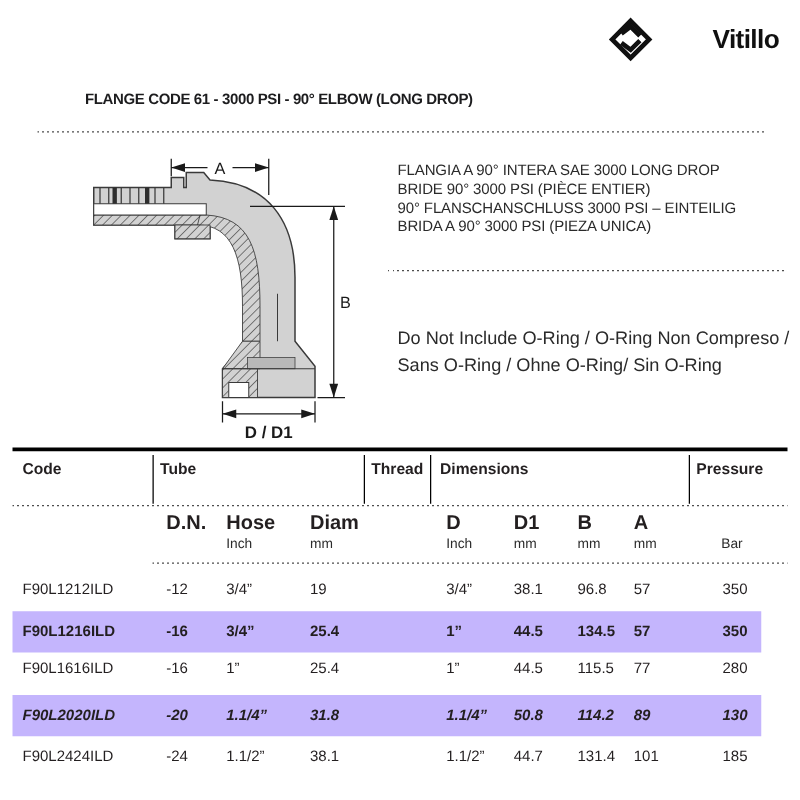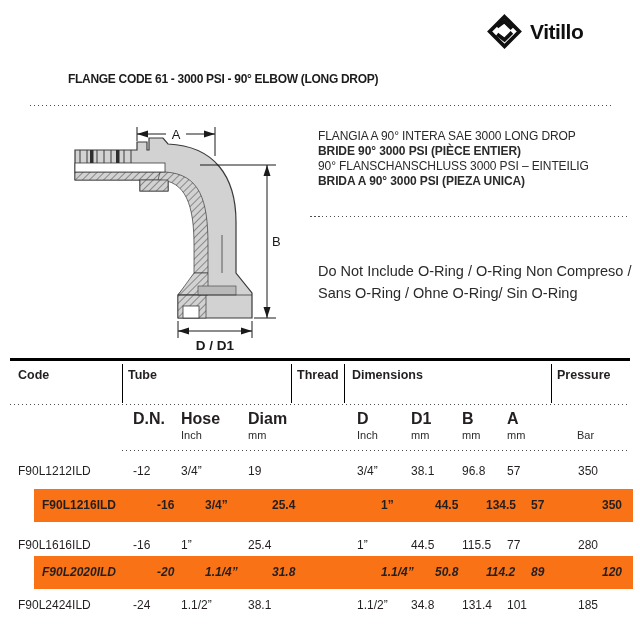--- a/index.html
+++ b/index.html
@@ -2,52 +2,52 @@
 <html><head>
 <meta charset="utf-8">
 <style>
   html,body{margin:0;padding:0;background:#ffffff;}
   .page{position:relative;width:640px;height:640px;background:#fff;overflow:hidden;
         font-family:"Liberation Sans", sans-serif;color:#231f20;}
 
   
   .brand{position:absolute;left:486px;top:13px;display:flex;align-items:center;gap:7px;}
   .brand svg{display:block;}
-  .brand-name{font-size:21px;font-weight:bold;color:#101010;letter-spacing:-0.5px;}
+  .brand-name{font-size:21px;font-weight:bold;color:#101010;letter-spacing:-0.5px;margin-left:40px;}
 
   
   .title{position:absolute;left:36px;top:72px;width:580px;font-size:12px;font-weight:bold;
          letter-spacing:-0.3px;color:#1c1c1e;white-space:nowrap;margin-left:32px;}
 
   .dotted{position:absolute;height:2px;
           background-image:repeating-linear-gradient(to right,#4d4d4d 0 1.5px,transparent 1.5px 4px);
           background-size:100% 1.5px;background-repeat:no-repeat;background-position:bottom;}
   .rule-title{left:30px;top:104px;width:582px;}
   .rule-desc{left:310px;top:215px;width:318px;}
 
   
   .desc{position:absolute;left:318px;top:129px;font-size:12px;line-height:15px;color:#2a2a2a;
         letter-spacing:-0.1px;white-space:nowrap;}
-  .desc .b{font-weight:bold;}
+  .desc .b{font-weight:normal;}
   .oring{position:absolute;left:318px;top:260px;font-size:14.5px;line-height:22px;color:#2a2a2a;
          white-space:nowrap;}
 
   
   .spec{position:absolute;left:10px;top:358px;width:620px;height:262px;border-top:3px solid #000;}
   .spec .cell{position:absolute;white-space:nowrap;}
   .ghead{top:7px;font-size:12.5px;font-weight:bold;}
   .vline{position:absolute;top:3px;height:39px;width:1px;background:#000;}
   .rule-a{position:absolute;left:0;top:42px;width:620px;}
   .rule-b{position:absolute;left:112px;top:88px;width:508px;}
   .subhead{top:49px;font-size:16px;font-weight:bold;}
   .unit{top:68px;font-size:11px;color:#2b2b2b;}
 
   .trow{position:absolute;left:0;width:599px;height:33.5px;line-height:33.5px;font-size:12px;}
   .trow span{position:absolute;white-space:nowrap;}
-  .trow.hl{background:#f97316;font-weight:bold;margin-left:24px;}
+  .trow.hl{background:#c4b5fd;font-weight:bold;}
   .c-code{left:8px;}  .c-dn{left:123px;} .c-hose{left:171px;} .c-diam{left:238px;}
   .c-thread{left:287px;} .c-d{left:347px;} .c-d1{left:401px;} .c-b{left:452px;}
   .c-a{left:497px;} .c-press{left:568px;}
   .g-code{left:8px;} .g-tube{left:118px;} .g-thread{left:287px;} .g-dim{left:342px;} .g-press{left:547px;}
 </style>
 </head>
 <body>
 
 <div class="page">
 
@@ -192,21 +192,21 @@
       <span class="c-hose">3/4”</span>
       <span class="c-diam">25.4</span>
       <span class="c-thread"></span>
       <span class="c-d">1”</span>
       <span class="c-d1">44.5</span>
       <span class="c-b">134.5</span>
       <span class="c-a">57</span>
       <span class="c-press">350</span>
     </div>
 
-    <div class="trow" style="top:168px;">
+    <div class="trow" style="top:157px;">
       <span class="c-code">F90L1616ILD</span>
       <span class="c-dn">-16</span>
       <span class="c-hose">1”</span>
       <span class="c-diam">25.4</span>
       <span class="c-thread"></span>
       <span class="c-d">1”</span>
       <span class="c-d1">44.5</span>
       <span class="c-b">115.5</span>
       <span class="c-a">77</span>
       <span class="c-press">280</span>
@@ -215,30 +215,30 @@
     <div class="trow hl" style="top:194.5px;font-style:italic;">
       <span class="c-code">F90L2020ILD</span>
       <span class="c-dn">-20</span>
       <span class="c-hose">1.1/4”</span>
       <span class="c-diam">31.8</span>
       <span class="c-thread"></span>
       <span class="c-d">1.1/4”</span>
       <span class="c-d1">50.8</span>
       <span class="c-b">114.2</span>
       <span class="c-a">89</span>
-      <span class="c-press">120</span>
+      <span class="c-press">130</span>
     </div>
 
     <div class="trow" style="top:228px;">
       <span class="c-code">F90L2424ILD</span>
       <span class="c-dn">-24</span>
       <span class="c-hose">1.1/2”</span>
       <span class="c-diam">38.1</span>
       <span class="c-thread"></span>
       <span class="c-d">1.1/2”</span>
-      <span class="c-d1">34.8</span>
+      <span class="c-d1">44.7</span>
       <span class="c-b">131.4</span>
       <span class="c-a">101</span>
       <span class="c-press">185</span>
     </div>
   </div>
 
 </div>
 
 </body></html>

